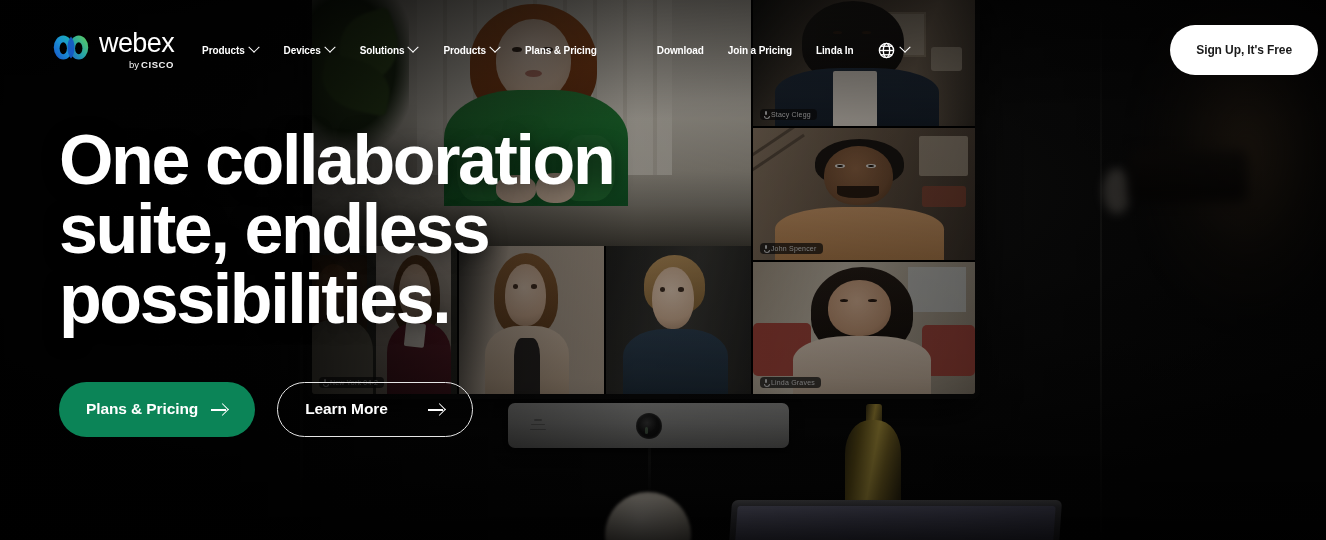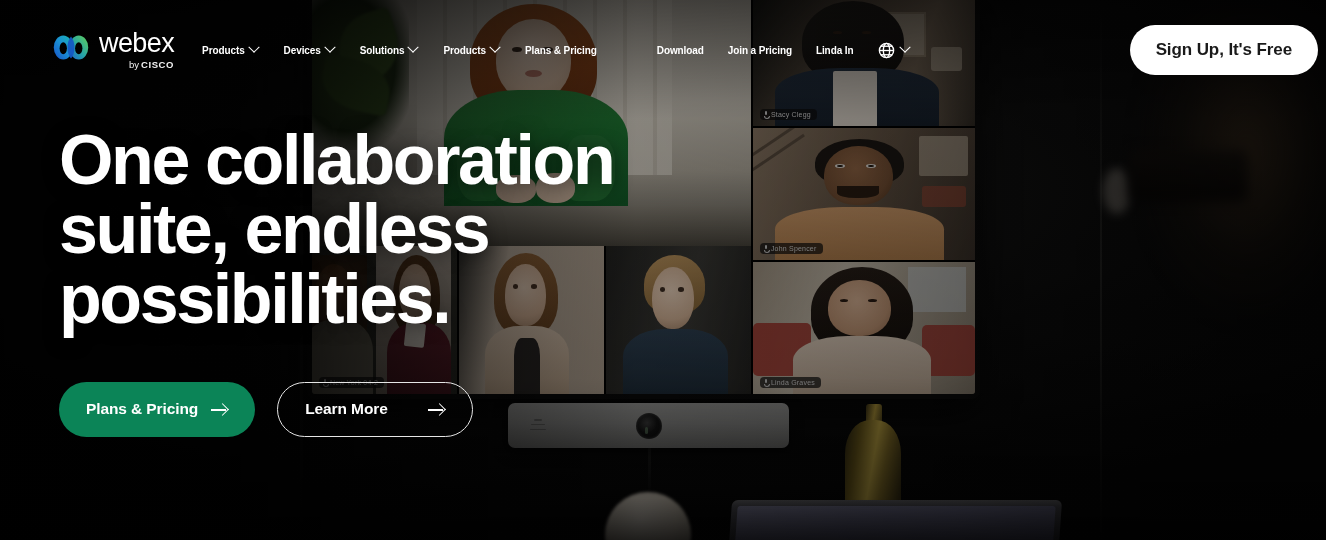--- a/index.html
+++ b/index.html
@@ -131,21 +131,21 @@
   .nav-main { display:flex; align-items:center; gap:26px; }
   .nav-right { display:flex; align-items:center; gap:24px; margin-left:60px; }
   .nav-link { color:#fff; font-size:10px; font-weight:700; letter-spacing:-.1px;
               display:flex; align-items:center; gap:5px; cursor:pointer; white-space:nowrap;
               text-decoration:none; }
   .chev { display:inline-block; width:8px; height:8px; border-right:1.8px solid #fff;
           border-bottom:1.8px solid #fff; transform:rotate(45deg) translate(-2px,-2px); }
   .globe-wrap { display:flex; align-items:center; gap:5px; cursor:pointer; }
   .globe { width:19px; height:19px; }
   .cta-pill { margin-left:auto; background:#fff; color:#1a1a1a; border:none; border-radius:30px;
-              padding:0 26px; height:50px; font-size:17px; font-weight:700; cursor:pointer;
+              padding:0 26px; height:50px; font-size:12px; font-weight:700; cursor:pointer;
               font-family:"Liberation Sans", sans-serif; white-space:nowrap; letter-spacing:-.1px; }
 
   
   .hero { position:absolute; left:36px; top:126px; z-index:30;margin-left:23px; }
   .headline { color:#fff; font-size:70px; line-height:.99; font-weight:700;
               letter-spacing:-2.4px; max-width:690px; text-shadow:0 2px 18px rgba(0,0,0,.55); }
   .btn-row { display:flex; gap:22px; margin-top:48px; }
   .btn { height:55px; border-radius:30px; display:inline-flex; align-items:center; gap:13px;
          padding:0 27px; font-size:15.5px; font-weight:700; cursor:pointer; border:none;
          font-family:"Liberation Sans", sans-serif; letter-spacing:-.1px; }

